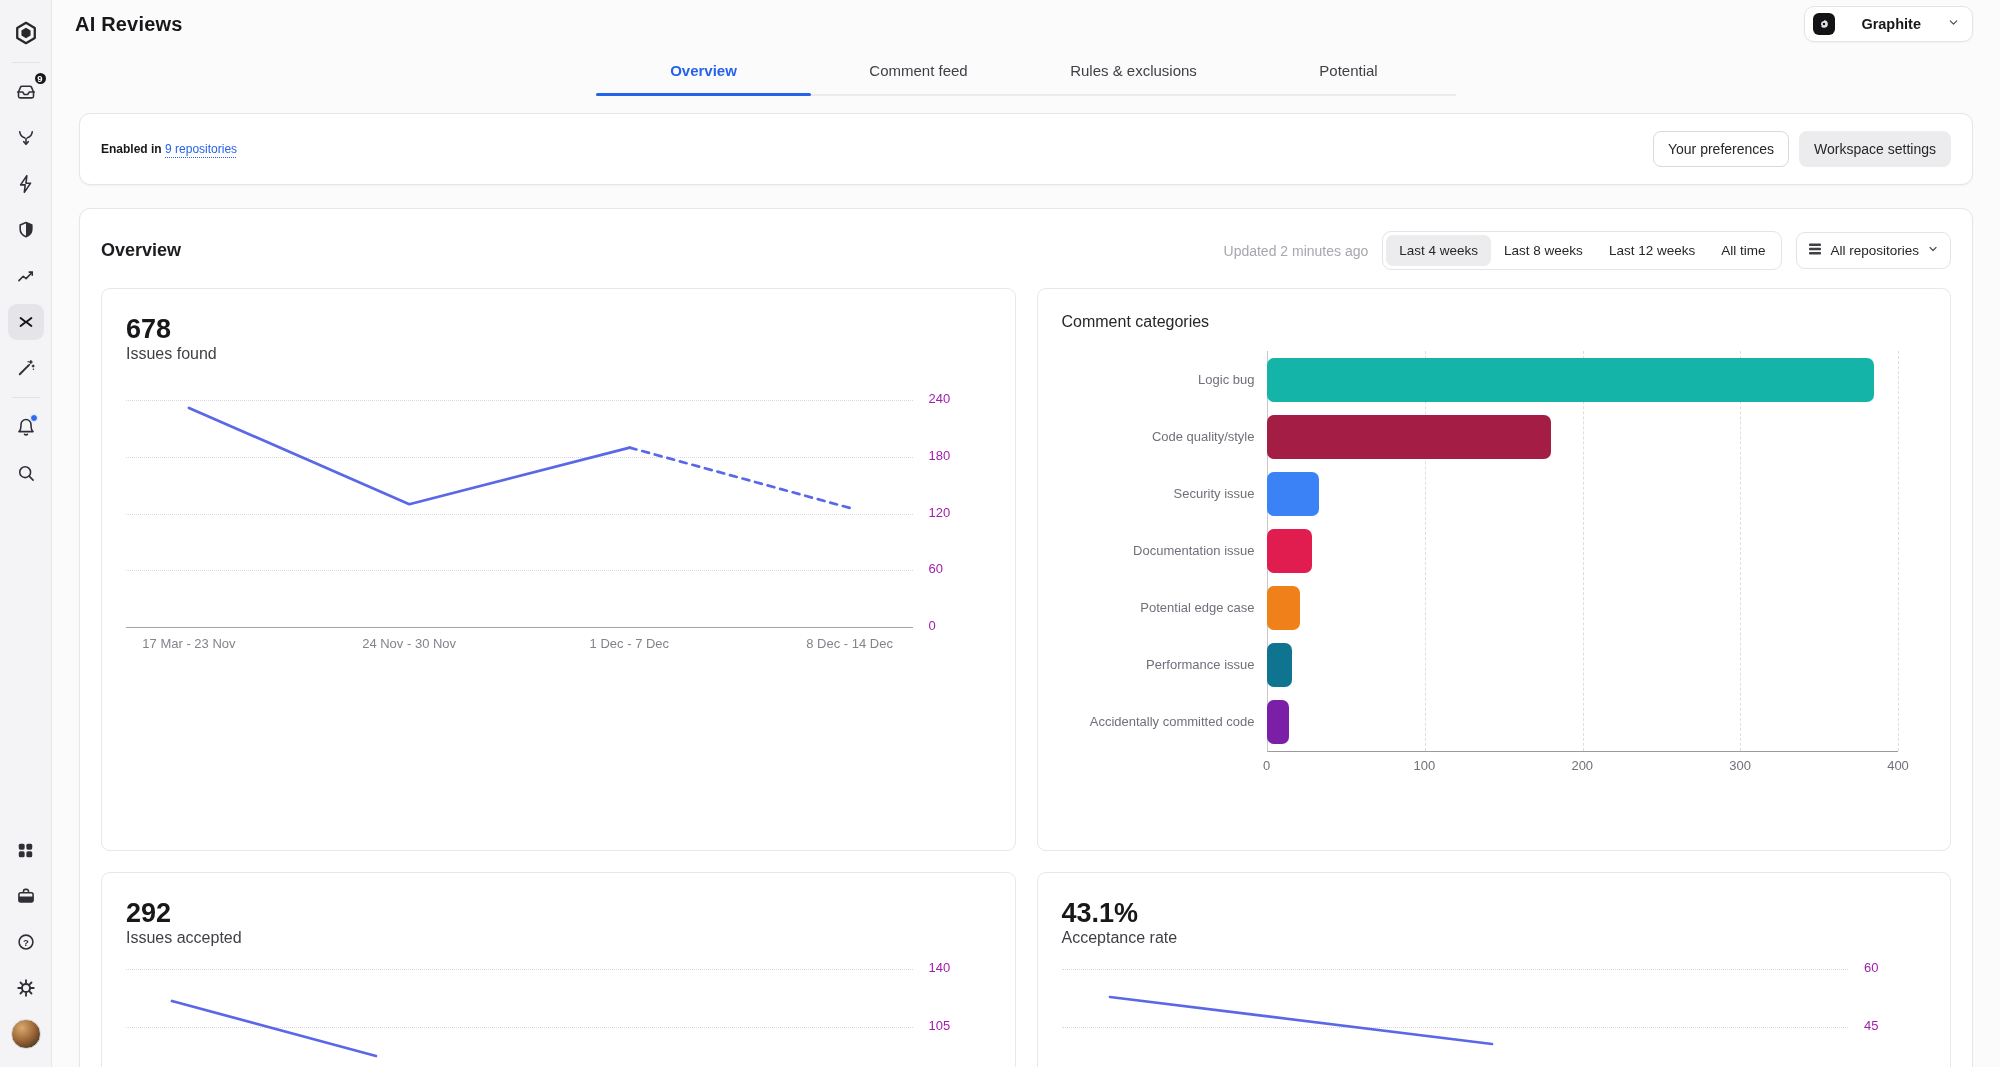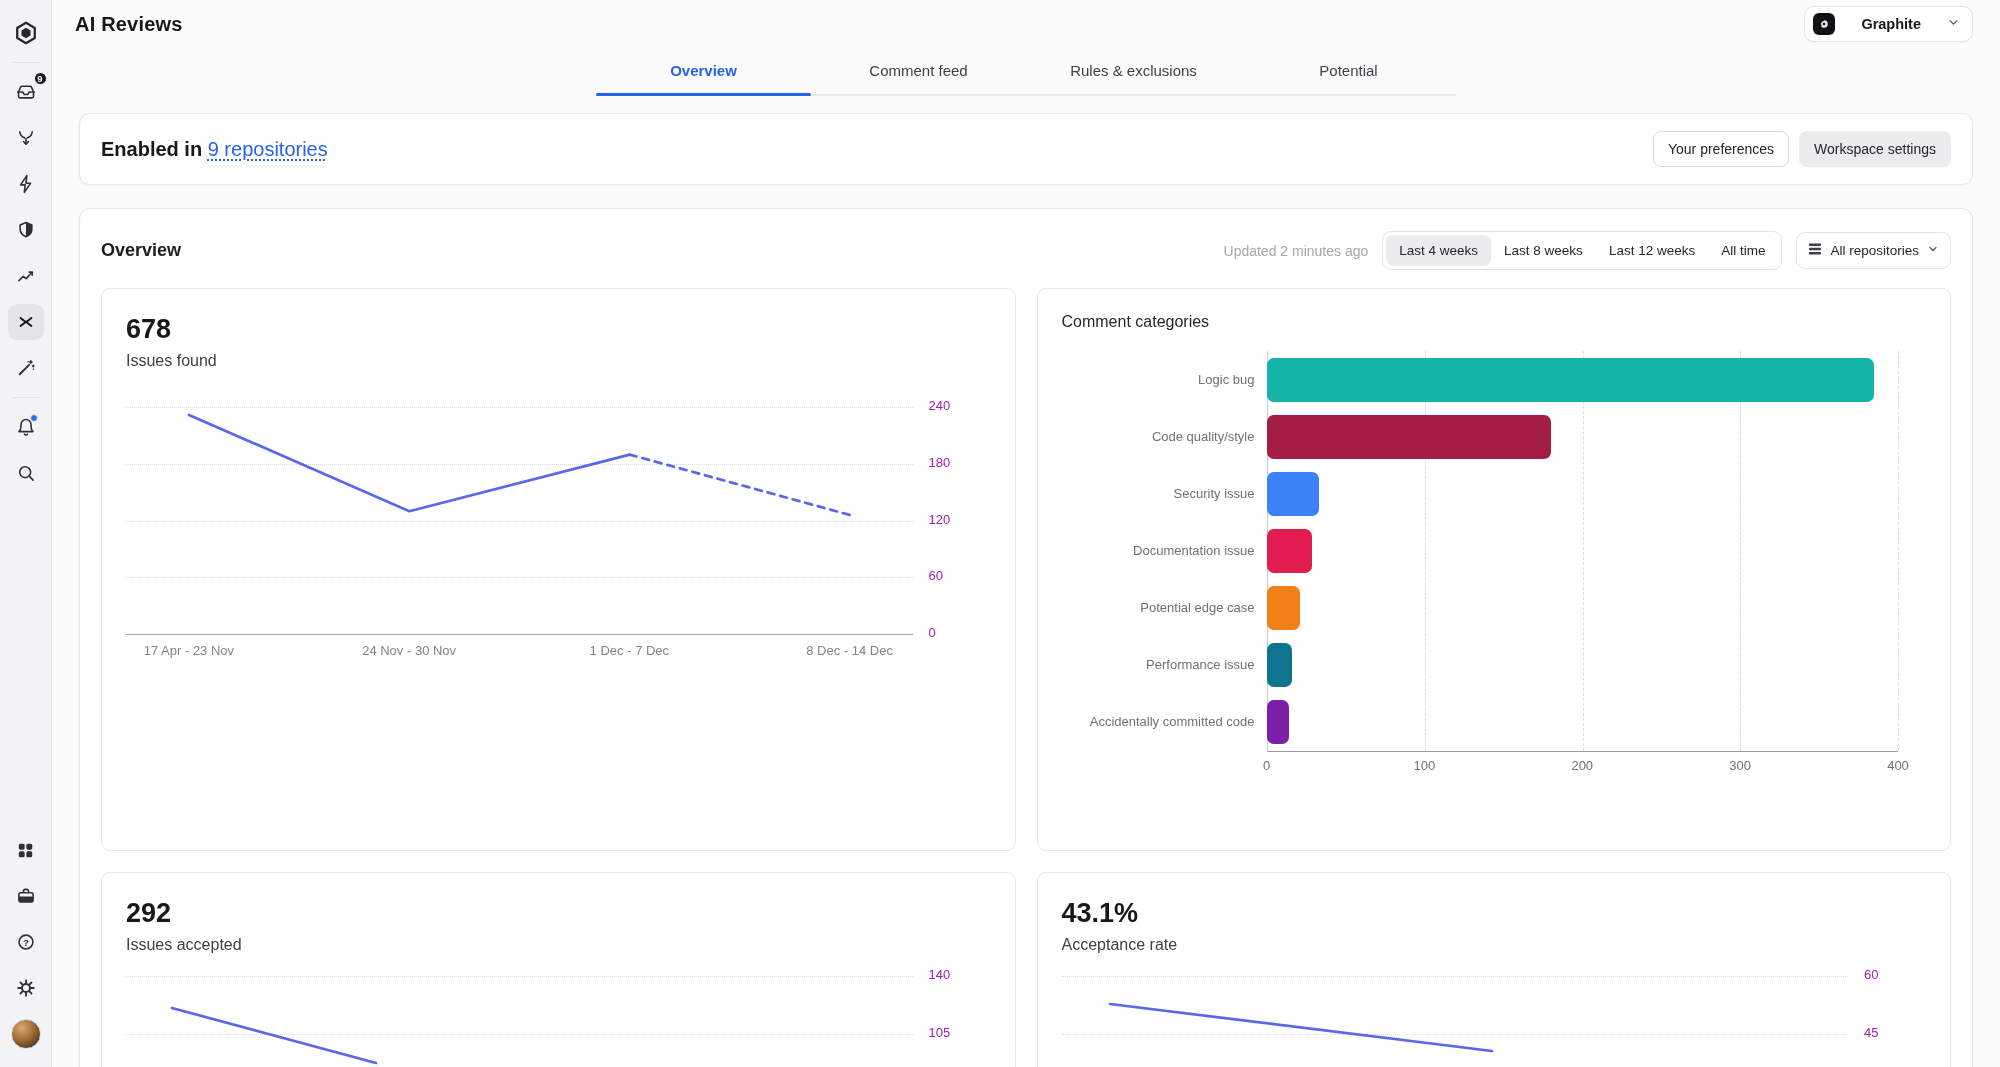--- a/index.html
+++ b/index.html
@@ -43,21 +43,21 @@
   .tab { width:215px; text-align:center; background:none; border:none; cursor:pointer;
          font-family:inherit; font-size:15px; color:#3f3f46; padding:12px 0 15px; position:relative; }
   .tab.active { color:#2563eb; font-weight:600; }
   .tab.active::after { content:""; position:absolute; left:0; right:0; bottom:-2px; height:3px;
                        background:#2563eb; border-radius:2px; }
 
   
   .banner { margin:17px 27px 0; background:#fff; border:1px solid #e5e5ea; border-radius:11px;
             height:72px; display:flex; align-items:center; padding:0 21px;
             box-shadow:0 1px 2px rgba(16,24,40,.04); }
-  .banner-text { font-size:20px; font-weight:700; color:#18181b; }
+  .banner-text { font-size:12px; font-weight:700; color:#18181b; }
   .repos-link { color:#2563eb; font-weight:500; text-decoration:underline dotted; text-underline-offset:4px; cursor:pointer; }
   .banner-actions { margin-left:auto; display:flex; gap:10px; }
   .btn { font-family:inherit; font-size:14px; font-weight:500; border-radius:8px; padding:9px 14px; cursor:pointer; }
   .btn-outline { background:#fff; border:1px solid #d9d9de; color:#26262b; }
   .btn-gray { background:#ececee; border:1px solid transparent; color:#26262b; }
 
   
   .overview-card { margin:23px 27px 0; background:#fff; border:1px solid #e5e5ea; border-radius:11px;
                    padding:22px 21px 21px; box-shadow:0 1px 2px rgba(16,24,40,.04); height:900px; }
   .ov-head { display:flex; align-items:center; }
@@ -71,21 +71,21 @@
   .range-btn.active { background:#ececef; }
   .repo-btn { display:flex; align-items:center; gap:8px; background:#fff; border:1px solid #e4e4e8;
               border-radius:9px; padding:9px 11px; font-family:inherit; font-size:13.5px; font-weight:500;
               color:#26262b; cursor:pointer; }
 
   .grid2 { display:grid; grid-template-columns:1fr 1fr; gap:21px; margin-top:18px; }
   .inner-card { border:1px solid #e7e7ec; border-radius:9px; background:#fff; padding:24px; overflow:hidden; }
   .card-tall { height:563px; }
   .card-short { height:280px; }
   .metric-num { font-size:27px; font-weight:700; color:#18181b; line-height:32px; }
-  .metric-lbl { font-size:16px; color:#3f3f46; margin-top:7px; }
+  .metric-lbl { font-size:16px; color:#3f3f46; }
 
   
   .lc-root { margin-top:26px; }
   .lc-plot { position:relative; height:238px; width:calc(100% - 78px); }
   .lc-grid { position:absolute; left:0; right:0; border-top:1.5px dotted #d9d9de; }
   .lc-axis { position:absolute; left:0; right:0; border-top:1.5px solid #a3a3ab; }
   .lc-tick { position:absolute; left:calc(100% + 16px); font-size:13px; color:#a21caf; white-space:nowrap; }
   .lc-svg { position:absolute; left:0; top:0; overflow:visible; }
   .lc-xrow { position:relative; height:26px; width:calc(100% - 78px); }
   .lc-xrow span { position:absolute; top:9px; transform:translateX(-50%); font-size:13px; color:#83838b; white-space:nowrap; }
@@ -345,21 +345,21 @@
                 <div class="lc-grid" style="top: 181.333px;"></div>
                 <span class="lc-tick" style="top: 172.333px;">60</span>
                 <div class="lc-axis" style="top: 238px;"></div>
                 <span class="lc-tick" style="top: 229px;">0</span>
                 <svg class="lc-svg" width="787" height="238">
                   <polyline points="63.0,18.9 283.3,115.2 503.7,58.6" fill="none" stroke="#5a68e8" stroke-width="2.7" stroke-linejoin="round" stroke-linecap="round"></polyline>
                   <polyline points="503.7,58.6 724.0,119.0" fill="none" stroke="#5a68e8" stroke-width="2.7" stroke-dasharray="7 6" stroke-linecap="round"></polyline>
                 </svg>
               </div>
               <div class="lc-xrow">
-                <span style="left: 8%;">17 Apr - 23 Nov</span>
+                <span style="left: 8%;">17 Mar - 23 Nov</span>
                 <span style="left: 36%;">24 Nov - 30 Nov</span>
                 <span style="left: 64%;">1 Dec - 7 Dec</span>
                 <span style="left: 92%;">8 Dec - 14 Dec</span>
               </div>
             </div>
         </div>
 
         <div class="inner-card card-tall">
           <div class="bc-title">Comment categories</div>
           <div class="bc-wrap" id="chartB">

